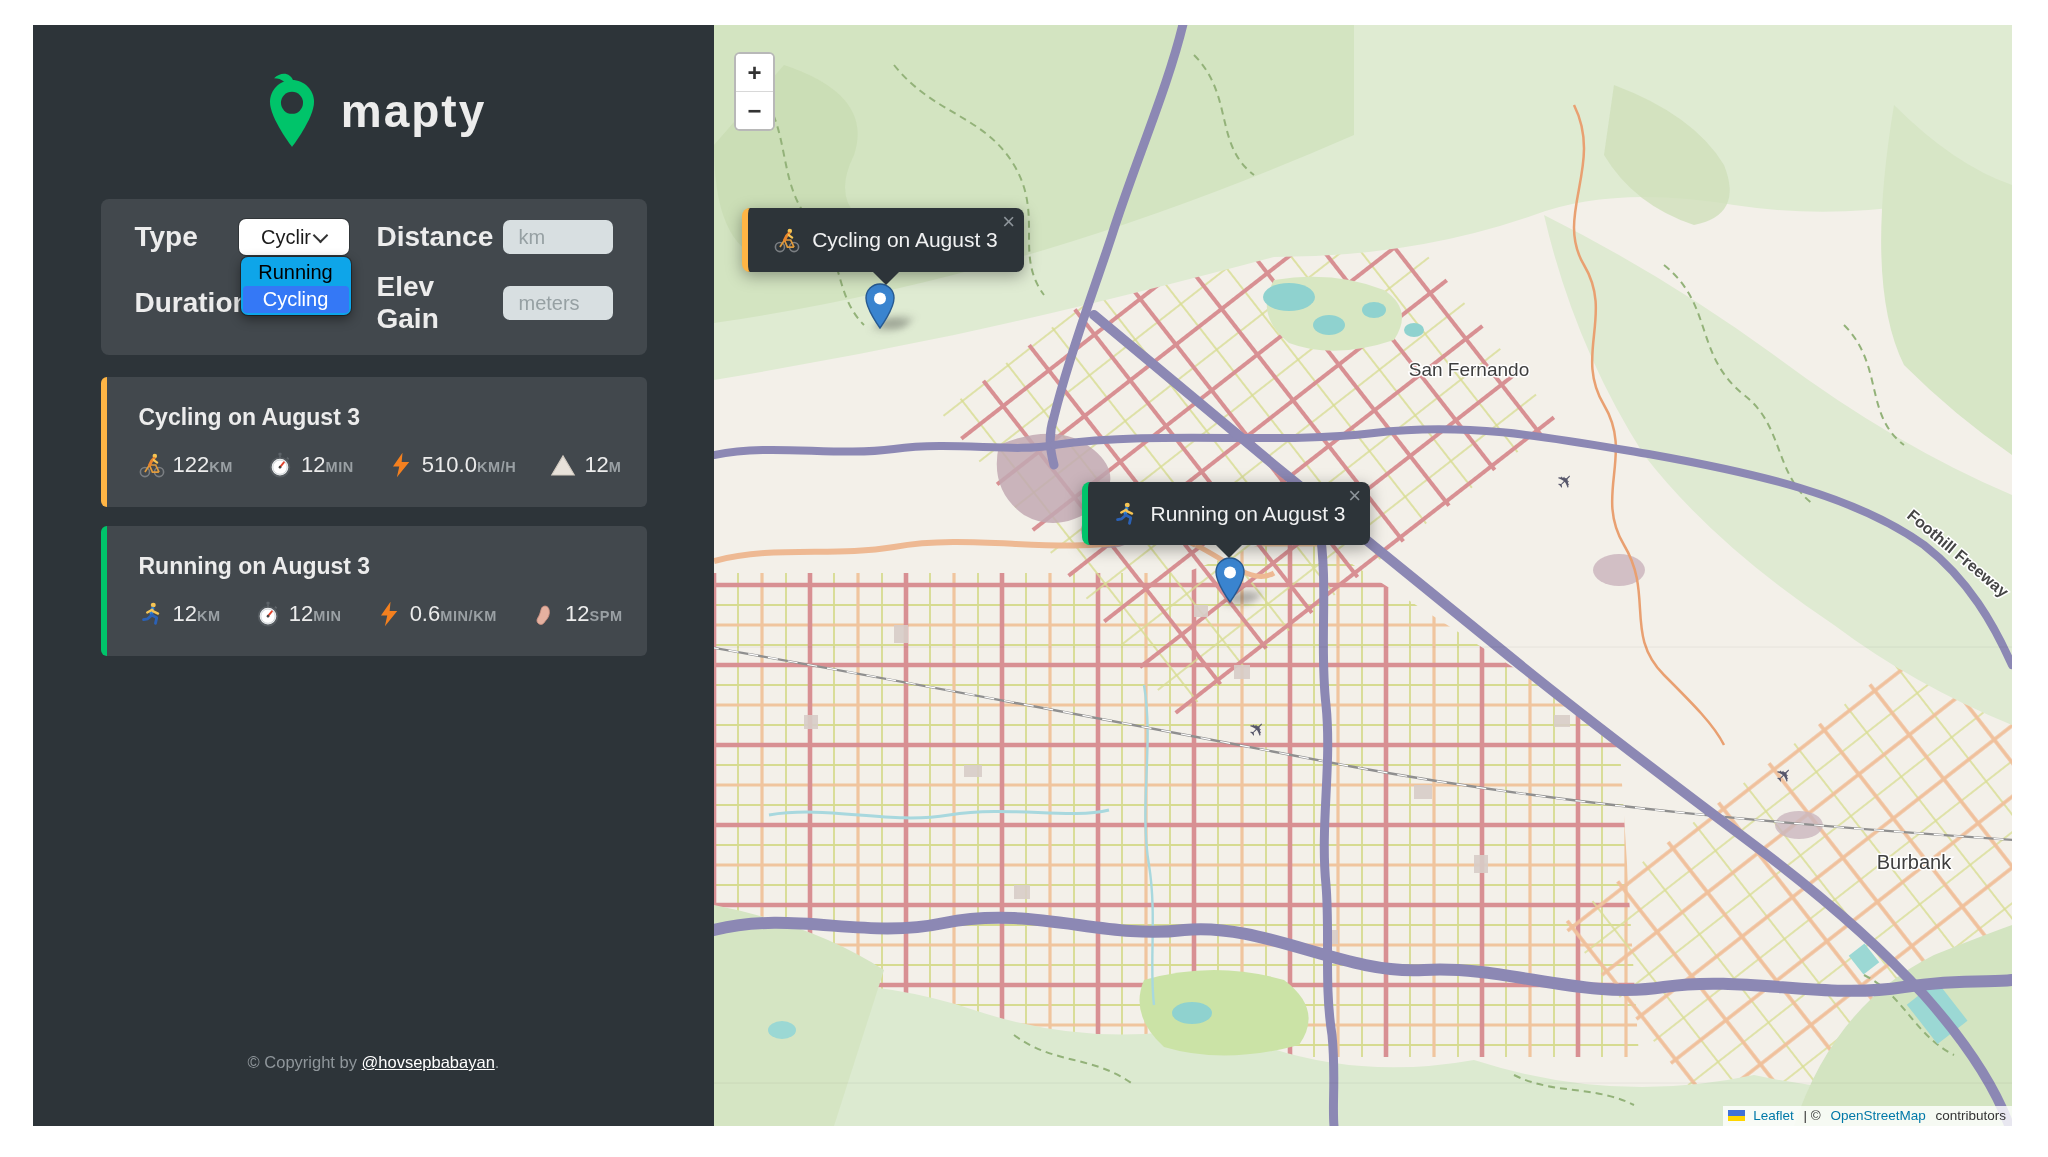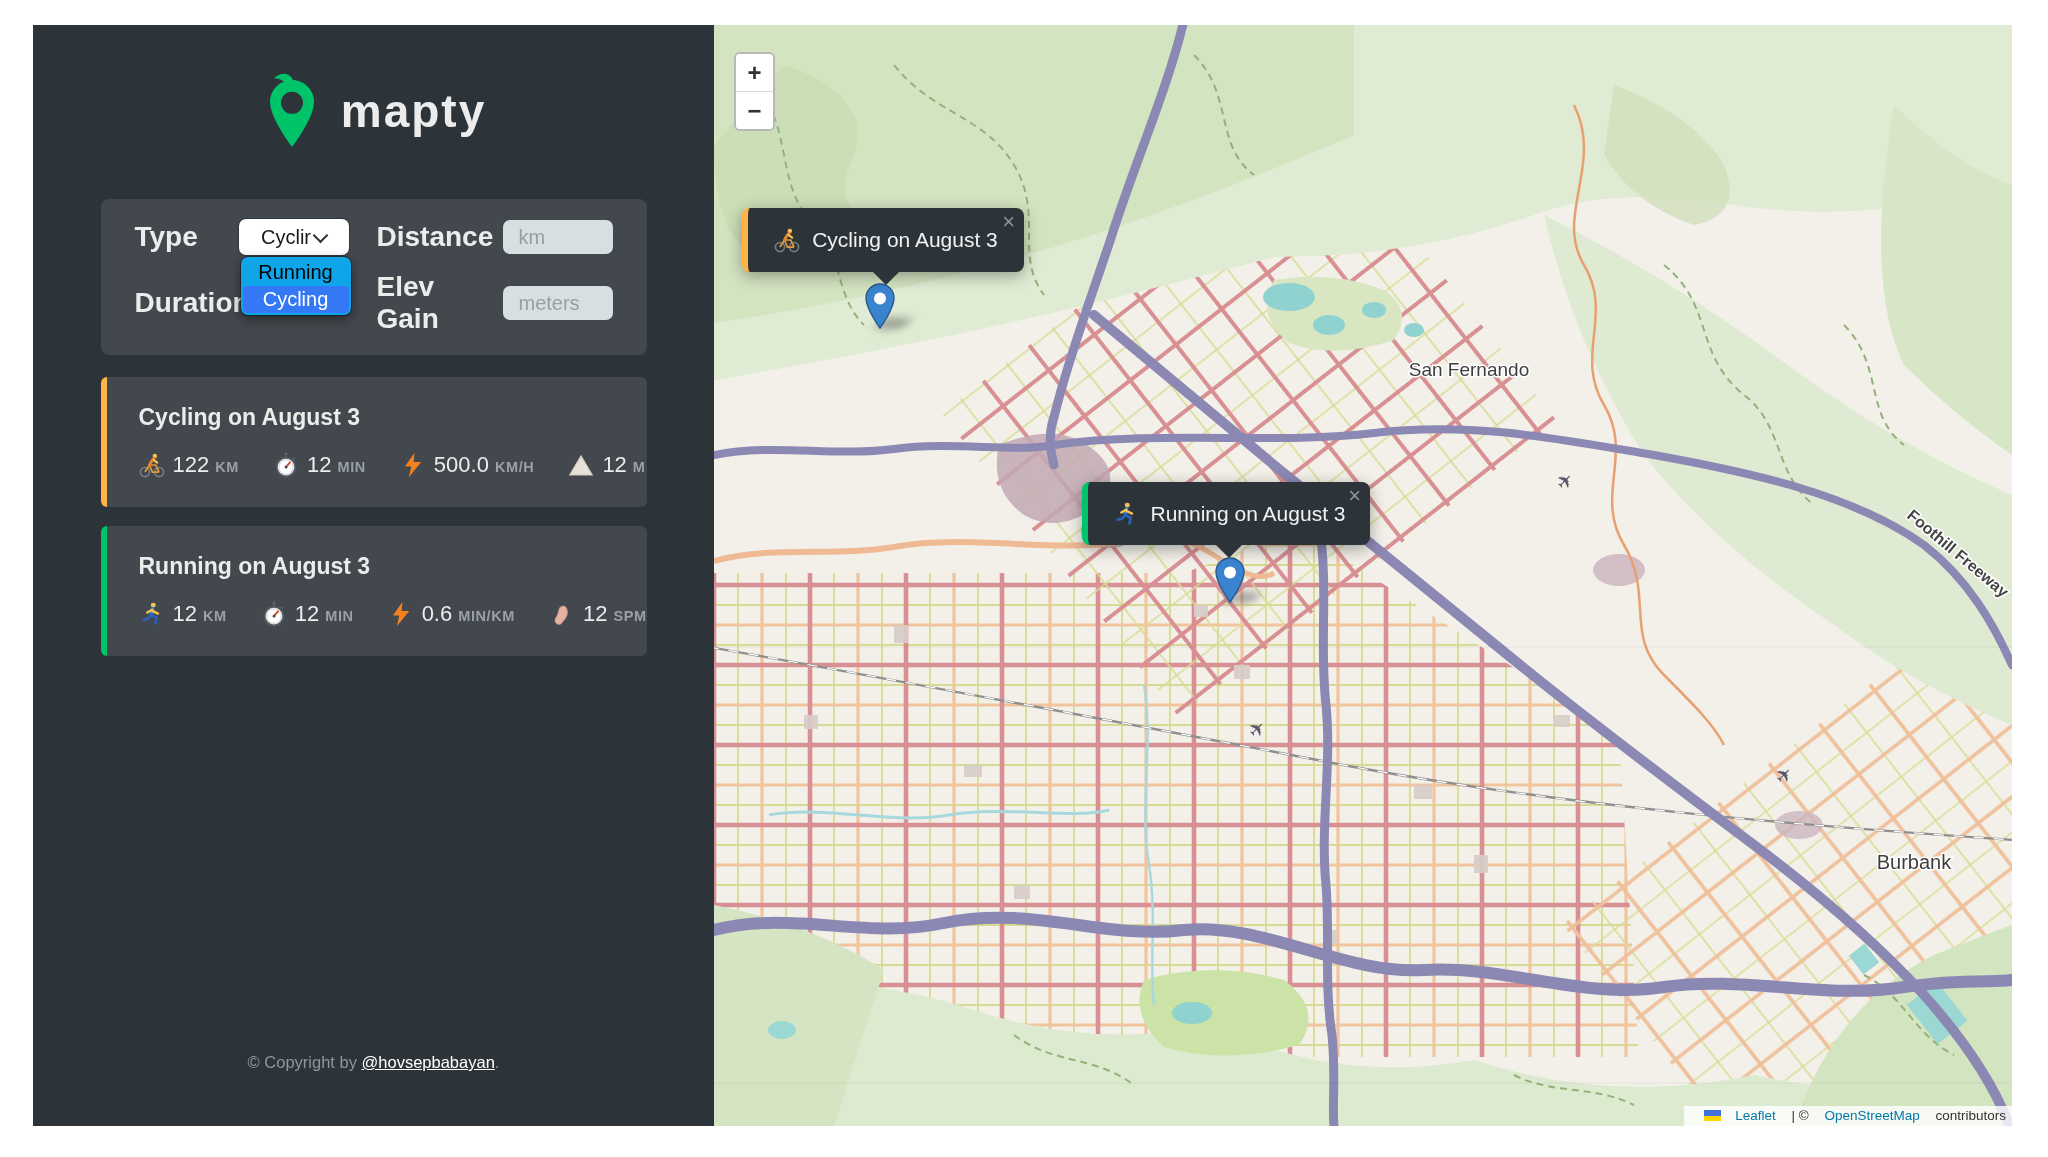--- a/index.html
+++ b/index.html
@@ -28,21 +28,21 @@
   .workouts{margin-top:22px;display:flex;flex-direction:column;gap:19px;}
   .workout{width:546px;box-sizing:border-box;background:#42484d;border-radius:6px;border-left:6px solid #fff;
         padding:27px 32px 29px;cursor:pointer;}
   .workout--cycling{border-left-color:#ffb545;}
   .workout--running{border-left-color:#00c46a;}
   .workout-title{color:#ececec;font-size:23px;font-weight:600;}
   .workout-stats{display:flex;align-items:center;gap:34px;margin-top:21px;}
   .stat{display:flex;align-items:center;gap:8px;}
   .stat-icon{width:26px;height:26px;display:inline-flex;}
   .stat-icon svg{width:100%;height:100%;}
-  .stat-text{display:flex;align-items:baseline;gap:6px;}
+  .stat-text{display:flex;align-items:baseline;}
   .stat-value{color:#ececec;font-size:22px;}
   .stat-unit{color:#9aa0a4;font-size:14.5px;font-weight:600;letter-spacing:.6px;text-transform:uppercase;}
 
   .copyright{margin-top:auto;margin-bottom:54px;color:#8f969b;font-size:16.5px;}
   .copyright a{color:#ffffff;}
 
   
   .map{flex:1;position:relative;background:#f2efe8;overflow:hidden;}
   .tiles{position:absolute;inset:0;width:100%;height:100%;}
   .map-city-label{font-size:19px;fill:#3e3e3e;paint-order:stroke;stroke:#ffffff;stroke-width:3px;font-weight:500;}
@@ -68,22 +68,22 @@
 
   .marker{position:absolute;width:30px;height:46px;z-index:9;}
   .marker svg{width:100%;height:100%;}
   .marker--cycling{left:151px;top:258px;}
   .marker--running{left:501px;top:532px;}
   .marker-shadow{position:absolute;width:34px;height:13px;background:rgba(40,40,40,.35);border-radius:50%;
         filter:blur(4px);transform:skewX(-30deg);z-index:8;}
   .marker-shadow--cycling{left:162px;top:292px;}
   .marker-shadow--running{left:512px;top:566px;}
 
-  .attribution{position:absolute;right:0;bottom:0;background:rgba(255,255,255,.8);padding:2px 6px 3px 20px;
-        font-size:13.5px;color:#333;display:flex;align-items:center;gap:12px;z-index:12;white-space:pre;}
+  .attribution{position:absolute;right:0;bottom:0;background:rgba(255,255,255,.8);padding:2px 6px 3px 5px;
+        font-size:13.5px;color:#333;display:flex;align-items:center;gap:6px;z-index:12;white-space:pre;}
   .attribution a{color:#0078a8;text-decoration:none;cursor:pointer;}
   .ua-flag{width:17px;height:11px;display:inline-block;margin-right:2px;}
   .ua-flag .t{width:17px;height:5.5px;background:#4071d8;}
   .ua-flag .b{width:17px;height:5.5px;background:#ffd500;}
 </style>
 </head>
 <body>
 
 <svg width="0" height="0" style="position:absolute" aria-hidden="true">
   <defs>
@@ -188,21 +188,21 @@
                 <span class="stat-unit">MIN</span>
               </span>
           </span>
           <span class="stat">
             <span class="stat-icon">
                 <svg viewBox="0 0 24 24">
                   <use href="#i-bolt"></use>
                 </svg>
               </span>
             <span class="stat-text">
-                <span class="stat-value">500.0</span>
+                <span class="stat-value">510.0</span>
                 <span class="stat-unit">KM/H</span>
               </span>
           </span>
           <span class="stat">
             <span class="stat-icon">
                 <svg viewBox="0 0 24 24">
                   <use href="#i-mountain"></use>
                 </svg>
               </span>
             <span class="stat-text">

